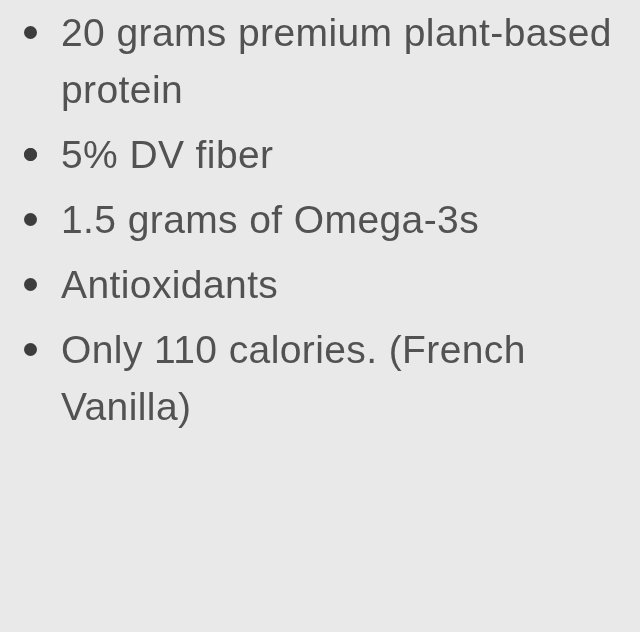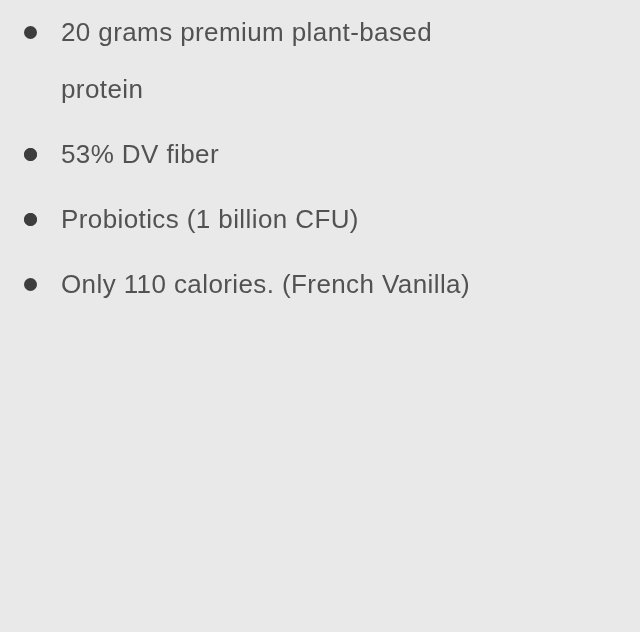--- a/index.html
+++ b/index.html
@@ -21,21 +21,21 @@
   }
   ul.feature-list {
     list-style: none;
     margin: 0;
     padding: 0;
   }
   ul.feature-list li {
     position: relative;
     padding-left: 37px;
     margin: 0 0 8px 0;
-    font-size: 26px;
+    font-size: 39px;
     line-height: 57px;
     letter-spacing: 0.4px;
     color: #525252;
     font-weight: 400;
   }
   ul.feature-list li:last-child {
     margin-bottom: 0;
   }
   .bullet {
     position: absolute;
@@ -58,27 +58,28 @@
     <li>
       <span class="bullet"></span>
       <span class="item-text">20 grams premium plant-based
 protein</span>
     </li>
     <li>
       <span class="bullet"></span>
     </li>
     <li>
       <span class="bullet"></span>
-      <span class="item-text">53% DV fiber</span>
+      <span class="item-text">5% DV fiber</span>
     </li>
     <li>
       <span class="bullet"></span>
+      <span class="item-text">1.5 grams of Omega-3s</span>
     </li>
     <li>
       <span class="bullet"></span>
-      <span class="item-text">Probiotics (1 billion CFU)</span>
+      <span class="item-text">Antioxidants</span>
     </li>
     <li>
       <span class="bullet"></span>
       <span class="item-text">Only 110 calories. (French Vanilla)</span>
     </li>
   </ul>
 </div>
 
 </body></html>

